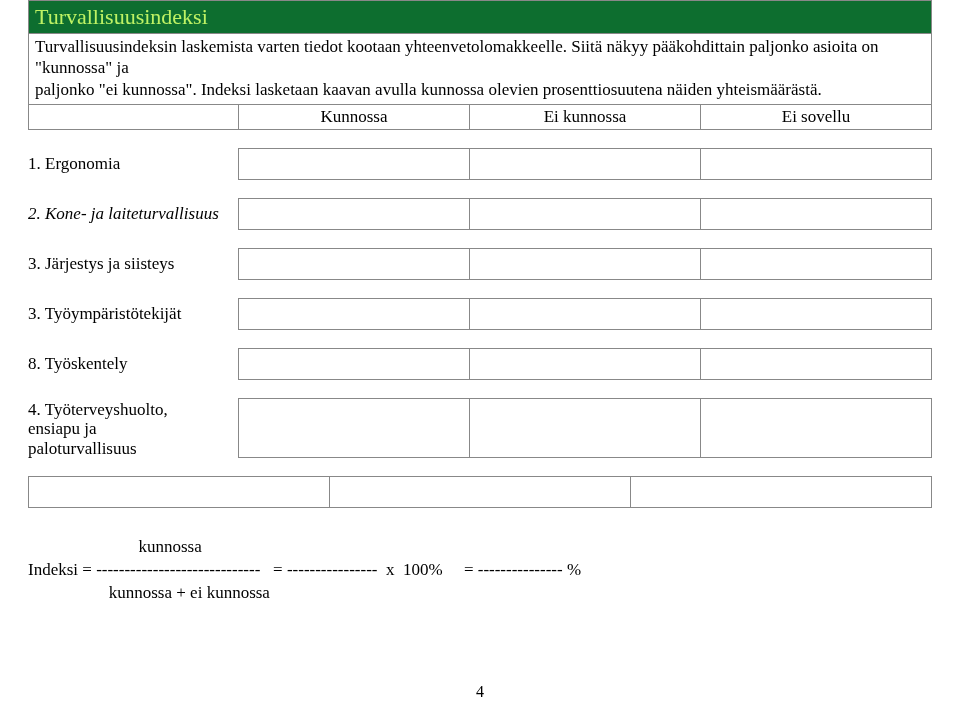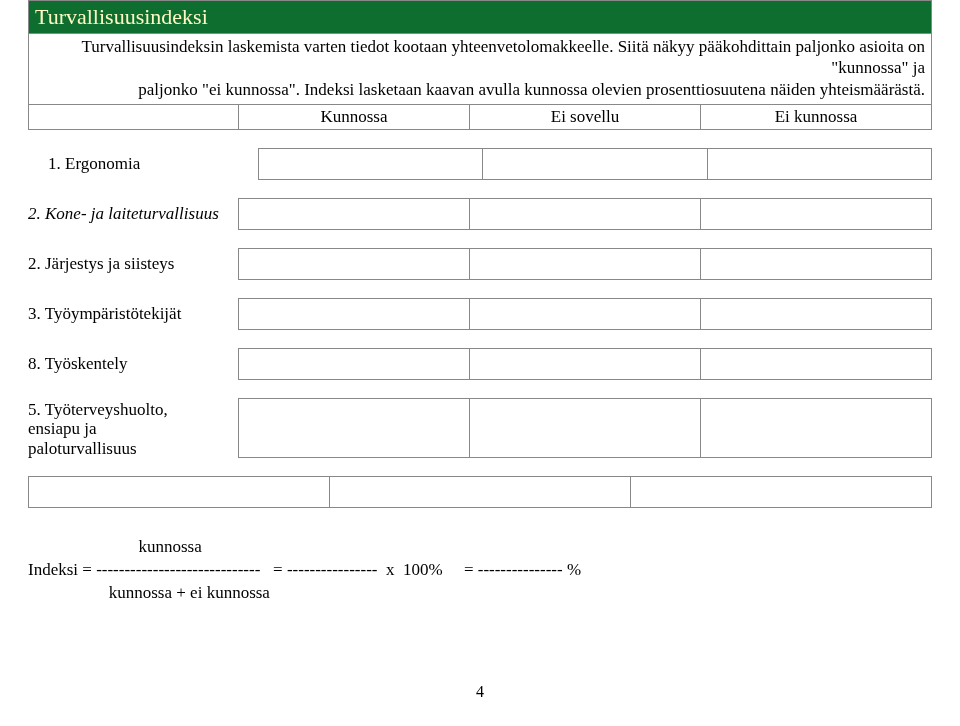--- a/index.html
+++ b/index.html
@@ -10,33 +10,32 @@
     font-size: 17px;
     width: 960px;
     background: #fff;
     color: #000;
   }
   .page {
     padding: 0 28px 36px 28px;
   }
   .title-bar {
     background: #0d6e2f;
-    color: #fef9c3;
+    color: #bef264;
     padding: 3px 6px;
     font-size: 22px;
     border: 1px solid #888;
     border-bottom: none;
   }
   .intro-box {
     border: 1px solid #888;
     border-top: 1px solid #888;
     padding: 2px 6px 4px 6px;
     line-height: 1.25;
     font-size: 17px;
-    text-align: right;
   }
   .header-row {
     display: flex;
     border: 1px solid #888;
     border-top: none;
     margin-bottom: 18px;
   }
   .header-row .spacer {
     width: 210px;
     border-right: 1px solid #888;
@@ -98,43 +97,43 @@
   <div class="title-bar">Turvallisuusindeksi</div>
 
   <div class="intro-box">
     <span>Turvallisuusindeksin laskemista varten tiedot kootaan yhteenvetolomakkeelle. Siitä näkyy pääkohdittain paljonko asioita on "kunnossa" ja</span><br>
     <span>paljonko "ei kunnossa". Indeksi lasketaan kaavan avulla kunnossa olevien prosenttiosuutena näiden yhteismäärästä.</span>
   </div>
 
   <div class="header-row">
     <div class="spacer"></div>
     <div class="col">Kunnossa</div>
+    <div class="col">Ei kunnossa</div>
     <div class="col">Ei sovellu</div>
-    <div class="col">Ei kunnossa</div>
   </div>
 
   <div class="rows-wrap" id="rows-container">
       <div class="cat-row">
-        <div class="cat-label" style="white-space: pre-line; margin-left: 20px;">1. Ergonomia</div>
+        <div class="cat-label" style="white-space: pre-line;">1. Ergonomia</div>
         <div class="cells">
           <div class="cell"></div>
           <div class="cell"></div>
           <div class="cell"></div>
         </div>
       </div>
       <div class="cat-row">
         <div class="cat-label" style="white-space: pre-line; font-style: italic;">2. Kone- ja laiteturvallisuus</div>
         <div class="cells">
           <div class="cell"></div>
           <div class="cell"></div>
           <div class="cell"></div>
         </div>
       </div>
       <div class="cat-row">
-        <div class="cat-label" style="white-space: pre-line;">2. Järjestys ja siisteys</div>
+        <div class="cat-label" style="white-space: pre-line;">3. Järjestys ja siisteys</div>
         <div class="cells">
           <div class="cell"></div>
           <div class="cell"></div>
           <div class="cell"></div>
         </div>
       </div>
       <div class="cat-row">
         <div class="cat-label" style="white-space: pre-line;">3. Työympäristötekijät</div>
         <div class="cells">
           <div class="cell"></div>
@@ -144,21 +143,21 @@
       </div>
       <div class="cat-row">
         <div class="cat-label" style="white-space: pre-line;">8. Työskentely</div>
         <div class="cells">
           <div class="cell"></div>
           <div class="cell"></div>
           <div class="cell"></div>
         </div>
       </div>
       <div class="cat-row">
-        <div class="cat-label multi" style="white-space: pre-line;">5. Työterveyshuolto,
+        <div class="cat-label multi" style="white-space: pre-line;">4. Työterveyshuolto,
     ensiapu ja
     paloturvallisuus</div>
         <div class="cells tall">
           <div class="cell"></div>
           <div class="cell"></div>
           <div class="cell"></div>
         </div>
       </div>
       <div class="cat-row">
         <div class="cells">

